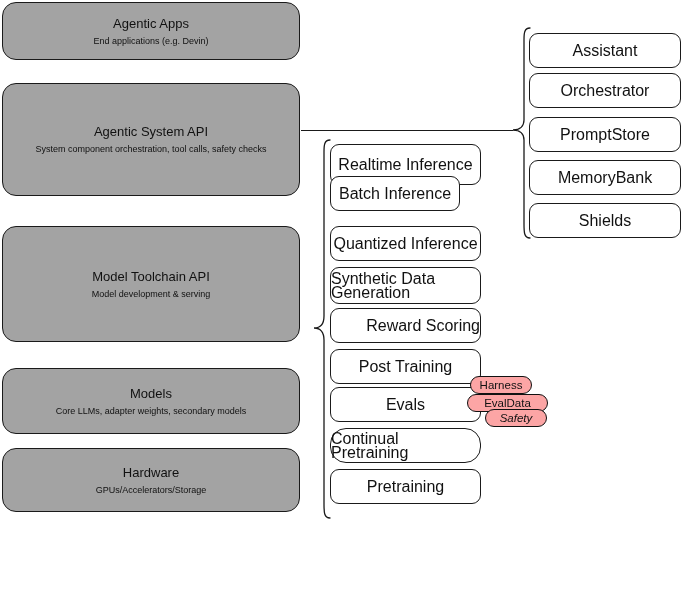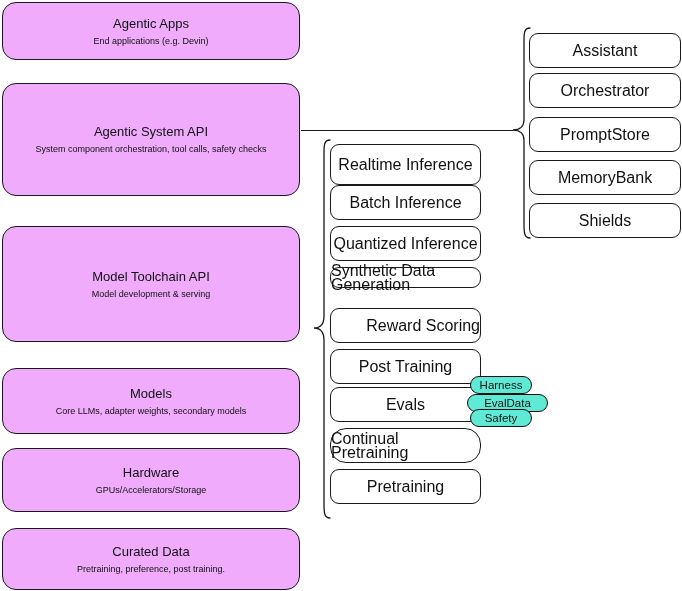--- a/index.html
+++ b/index.html
@@ -1,33 +1,33 @@
 <!DOCTYPE html>
 <html><head>
 <meta charset="utf-8">
 <style>
   html,body{margin:0;padding:0;background:#ffffff;}
   body{width:682px;height:591px;position:relative;overflow:hidden;
        font-family:"Liberation Sans","DejaVu Sans",sans-serif;color:#000;}
   #stage{position:absolute;left:0;top:0;width:682px;height:591px;}
 
   .node{position:absolute;box-sizing:border-box;border:1.2px solid #1a1a1a;
-        border-radius:12px;background:#f0abfc;display:flex;flex-direction:column;
+        border-radius:12px;background:#a3a3a3;display:flex;flex-direction:column;
         align-items:center;justify-content:center;text-align:center;}
 
   .stack-node{border-radius:14px;}
   .stack-title{font-size:13px;line-height:16px;color:#111;}
   .stack-sub{font-size:9px;line-height:12px;color:#111;margin-top:3px;}
 
   .pill{position:absolute;box-sizing:border-box;border:1.2px solid #1a1a1a;
         border-radius:9px;background:#ffffff;display:flex;align-items:center;
         justify-content:center;font-size:16px;line-height:14px;color:#111;}
 
   .badge{position:absolute;box-sizing:border-box;border:1.3px solid #111;
-         border-radius:999px;background:#5eead4;display:flex;align-items:center;
+         border-radius:999px;background:#fca5a5;display:flex;align-items:center;
          justify-content:center;font-size:11.5px;line-height:13px;color:#111;z-index:8;}
 
   .brk{position:absolute;z-index:3;}
   .hline{position:absolute;background:#1a1a1a;height:1.2px;z-index:2;}
 </style>
 </head>
 <body>
 
 <div id="stage">
 
@@ -51,39 +51,35 @@
   <div class="node stack-node" style="left:2px;top:368px;width:298px;height:66px;">
     <div class="stack-title">Models</div>
     <div class="stack-sub">Core LLMs, adapter weights, secondary models</div>
   </div>
 
   <div class="node stack-node" style="left:2px;top:448px;width:298px;height:64px;">
     <div class="stack-title">Hardware</div>
     <div class="stack-sub">GPUs/Accelerators/Storage</div>
   </div>
 
-  <div class="node stack-node" style="left:2px;top:528px;width:298px;height:62px;">
-    <div class="stack-title">Curated Data</div>
-    <div class="stack-sub">Pretraining, preference, post training.</div>
-  </div>
 
   <svg class="brk" style="left:308px;top:138px;width:24px;height:382px;" viewBox="0 0 24 382" fill="none">
     <path d="M22 2 C16 2 16 8 16 14 L16 178 C16 186 12 190 6 190 C12 190 16 194 16 202 L16 366 C16 374 16 380 22 380" stroke="#1a1a1a" stroke-width="1.3" fill="none" stroke-linecap="round"></path>
   </svg>
 
   <div class="pill" style="left:330px;top:144px;width:151px;height:41px;">
     <span>Realtime Inference</span>
   </div>
-  <div class="pill" style="left:330px;top:185px;width:151px;height:35px;">
+  <div class="pill" style="left:330px;top:176px;width:130px;height:35px;">
     <span>Batch Inference</span>
   </div>
   <div class="pill" style="left:330px;top:226px;width:151px;height:35px;">
     <span>Quantized Inference</span>
   </div>
-  <div class="pill" style="left:330px;top:267px;width:151px;height:21px;">
+  <div class="pill" style="left:330px;top:267px;width:151px;height:37px;">
     <span>Synthetic Data Generation</span>
   </div>
   <div class="pill" style="left:330px;top:308px;width:151px;height:35px;justify-content:flex-end;">
     <span>Reward Scoring</span>
   </div>
   <div class="pill" style="left:330px;top:349px;width:151px;height:35px;">
     <span>Post Training</span>
   </div>
   <div class="pill" style="left:330px;top:387px;width:151px;height:35px;">
     <span>Evals</span>
@@ -94,21 +90,21 @@
   <div class="pill" style="left:330px;top:469px;width:151px;height:35px;">
     <span>Pretraining</span>
   </div>
 
   <div class="badge" style="left:470px;top:376px;width:62px;height:18px;">
     <span>Harness</span>
   </div>
   <div class="badge" style="left:467px;top:394px;width:81px;height:18px;">
     <span>EvalData</span>
   </div>
-  <div class="badge" style="left:470px;top:409px;width:62px;height:18px;">
+  <div class="badge" style="left:485px;top:409px;width:62px;height:18px;font-style:italic;">
     <span>Safety</span>
   </div>
 
   <svg class="brk" style="left:510px;top:26px;width:22px;height:214px;" viewBox="0 0 22 214" fill="none">
     <path d="M20 2 C14 2 14 8 14 14 L14 94 C14 100 10 104 3 104 C10 104 14 108 14 114 L14 198 C14 206 14 212 20 212" stroke="#1a1a1a" stroke-width="1.3" fill="none" stroke-linecap="round"></path>
   </svg>
 
   <div class="pill" style="left:529px;top:33px;width:152px;height:35px;">
     <span>Assistant</span>
   </div>

